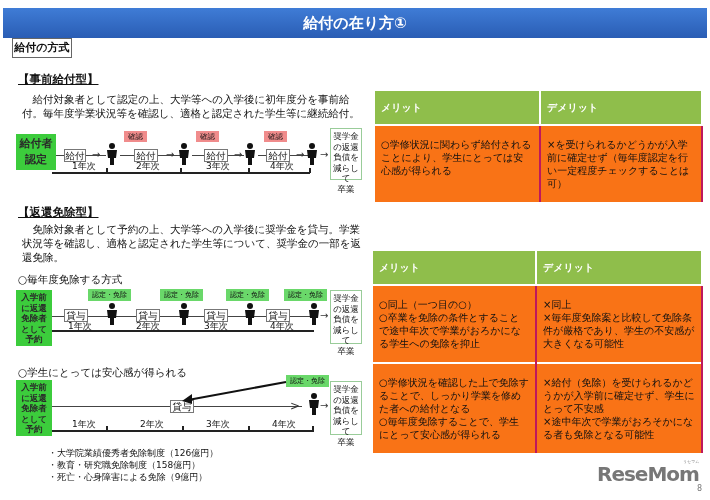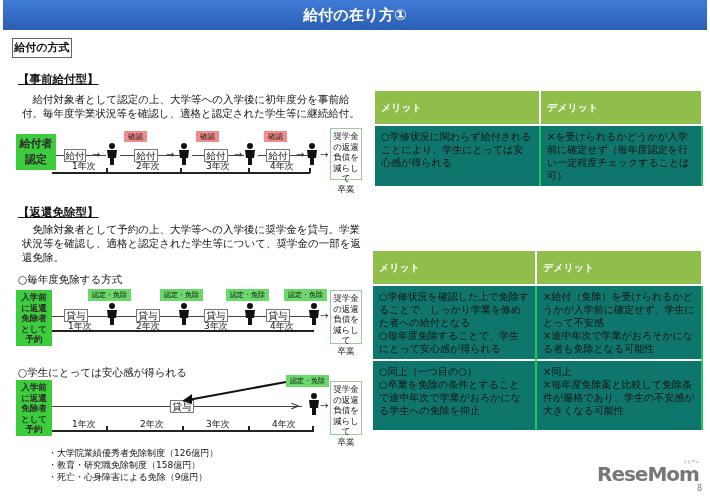--- a/index.html
+++ b/index.html
@@ -1,35 +1,35 @@
 <!DOCTYPE html>
 <html><head>
 <meta charset="utf-8">
 <style>
   * { box-sizing: border-box; margin: 0; padding: 0; }
   body { width: 710px; height: 500px; background: #ffffff; font-family: "DejaVu Sans", sans-serif; color: #111; position: relative; overflow: hidden; }
-  .title-bar { position: absolute; left: 3px; top: 0; width: 704px; height: 30px; background: linear-gradient(#3f7cd6, #2a5db4); color: #fff; font-size: 15px; font-weight: bold; text-align: center; line-height: 30px; }
+  .title-bar { position: absolute; left: 3px; top: 8px; width: 704px; height: 30px; background: linear-gradient(#3f7cd6, #2a5db4); color: #fff; font-size: 15px; font-weight: bold; text-align: center; line-height: 30px; }
   .method-box { position: absolute; left: 12px; top: 38px; width: 60px; height: 20px; border: 1px solid #666; background: #fff; font-size: 11px; font-weight: bold; line-height: 18px; text-align: center; }
   .sec-head { position: absolute; left: 18px; font-size: 11.5px; font-weight: bold; text-decoration: underline; }
   .para { position: absolute; left: 22px; width: 345px; font-size: 10.5px; line-height: 14px; }
   .sub-head { position: absolute; left: 18px; font-size: 10.5px; }
   .green-box { position: absolute; background: #3ccc3c; color: #2a2a2a; font-weight: bold; text-align: center; }
   .end-box { position: absolute; border: 1px solid #9c9; background: #fff; font-size: 8.5px; line-height: 10.5px; text-align: center; padding-top: 2px; }
   .step-label { position: absolute; border: 1px solid #777; background: #fff; font-size: 9.5px; text-align: center; height: 13px; line-height: 11px; }
   .year { position: absolute; font-size: 9px; }
   .confirm { position: absolute; background: #f08c8c; font-size: 7.5px; height: 11px; line-height: 11px; padding: 0 4px; }
   .ninten { position: absolute; background: #6ad86a; font-size: 7px; height: 12px; line-height: 12px; padding: 0 4px; }
   .hline { position: absolute; height: 2px; background: #222; }
   .thin { position: absolute; height: 1px; background: #444; }
   .tick { position: absolute; width: 2px; height: 5px; background: #222; }
   .arrow { position: absolute; font-size: 10px; line-height: 10px; color: #333; }
   .person { position: absolute; width: 12px; height: 22px; }
   .tbl { position: absolute; border-collapse: collapse; font-size: 10px; line-height: 13px; }
   .tbl th { background: #8fbe4b; color: #fff; font-weight: bold; text-align: left; padding: 2px 6px; height: 34px; border-right: 2px solid #fff; }
-  .tbl td { background: #0f766e; vertical-align: top; padding: 4px 6px; border-right: 2px solid #22c55e; border-top: 2px solid #fff; }
+  .tbl td { background: #f97316; vertical-align: top; padding: 12px 6px; border-right: 2px solid #be185d; border-top: 2px solid #fff; }
   .notes { position: absolute; left: 40px; top: 447px; font-size: 9px; line-height: 12px; }
   .logo { position: absolute; left: 597px; top: 462px; font-size: 20px; font-weight: bold; color: #777; letter-spacing: -1px; }
   .logo-kana { position: absolute; left: 683px; top: 459px; font-size: 4px; color: #888; }
   .page-no { position: absolute; left: 697px; top: 484px; font-size: 8px; color: #777; }
 </style>
 </head>
 <body>
 
 <div class="title-bar">給付の在り方①</div>
 <div class="method-box">給付の方式</div>
@@ -203,31 +203,31 @@
     <div>卒業</div>
   </div>
 </div>
 
 <table class="tbl" style="left:373px;top:251px;width:330px;white-space:pre-line;">
   <tbody><tr>
     <th style="width:163px;">メリット</th>
     <th>デメリット</th>
   </tr>
   <tr>
+    <td style="height:70px;">○同上（一つ目の○）
+○卒業を免除の条件とすることで途中年次で学業がおろかになる学生への免除を抑止</td>
+    <td>×同上
+×毎年度免除案と比較して免除条件が厳格であり、学生の不安感が大きくなる可能性</td>
+  </tr>
+  <tr>
     <td style="height:70px;">○学修状況を確認した上で免除することで、しっかり学業を修めた者への給付となる
 ○毎年度免除することで、学生にとって安心感が得られる</td>
     <td>×給付（免除）を受けられるかどうかが入学前に確定せず、学生にとって不安感
 ×途中年次で学業がおろそかになる者も免除となる可能性</td>
   </tr>
-  <tr>
-    <td style="height:70px;">○同上（一つ目の○）
-○卒業を免除の条件とすることで途中年次で学業がおろかになる学生への免除を抑止</td>
-    <td>×同上
-×毎年度免除案と比較して免除条件が厳格であり、学生の不安感が大きくなる可能性</td>
-  </tr>
 </tbody></table>
 
 <div class="notes">
   <div style="padding-left:8px;">・大学院業績優秀者免除制度（126億円）</div>
   <div style="padding-left:8px;">・教育・研究職免除制度（158億円）</div>
   <div style="padding-left:8px;">・死亡・心身障害による免除（9億円）</div>
 </div>
 
 <div class="logo">ReseMom</div>
 <div class="logo-kana">リセマム</div>

